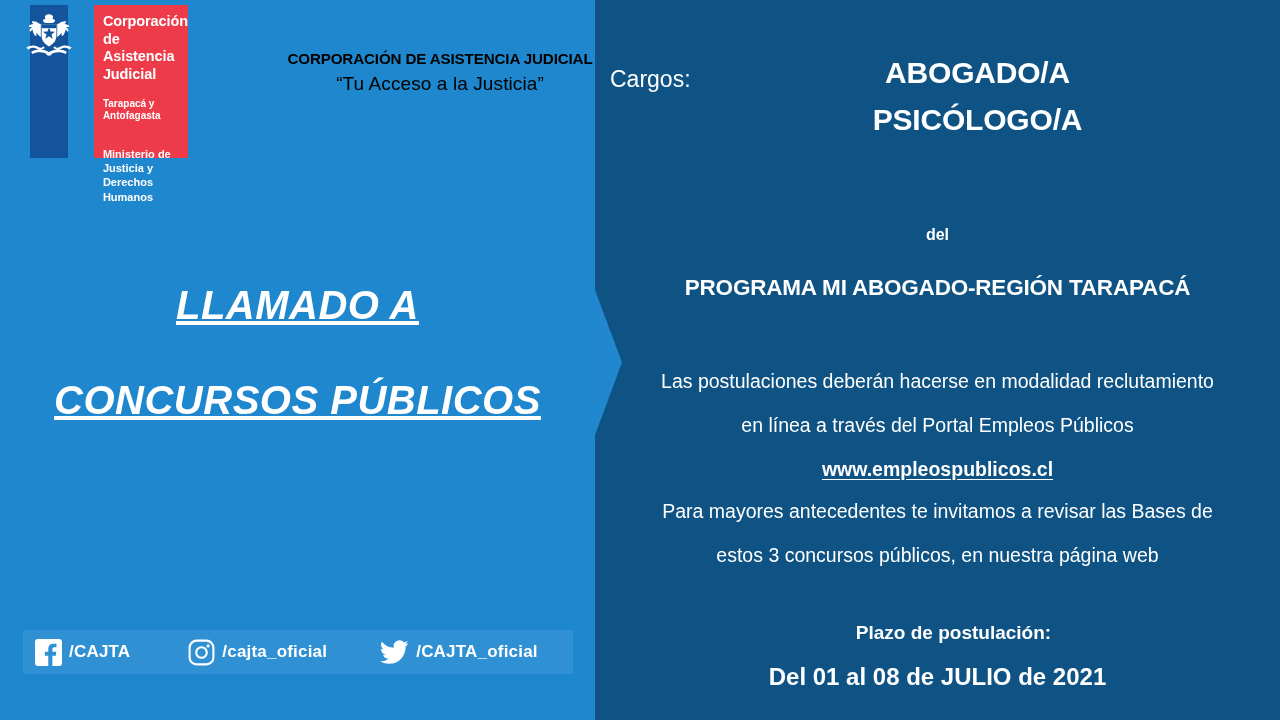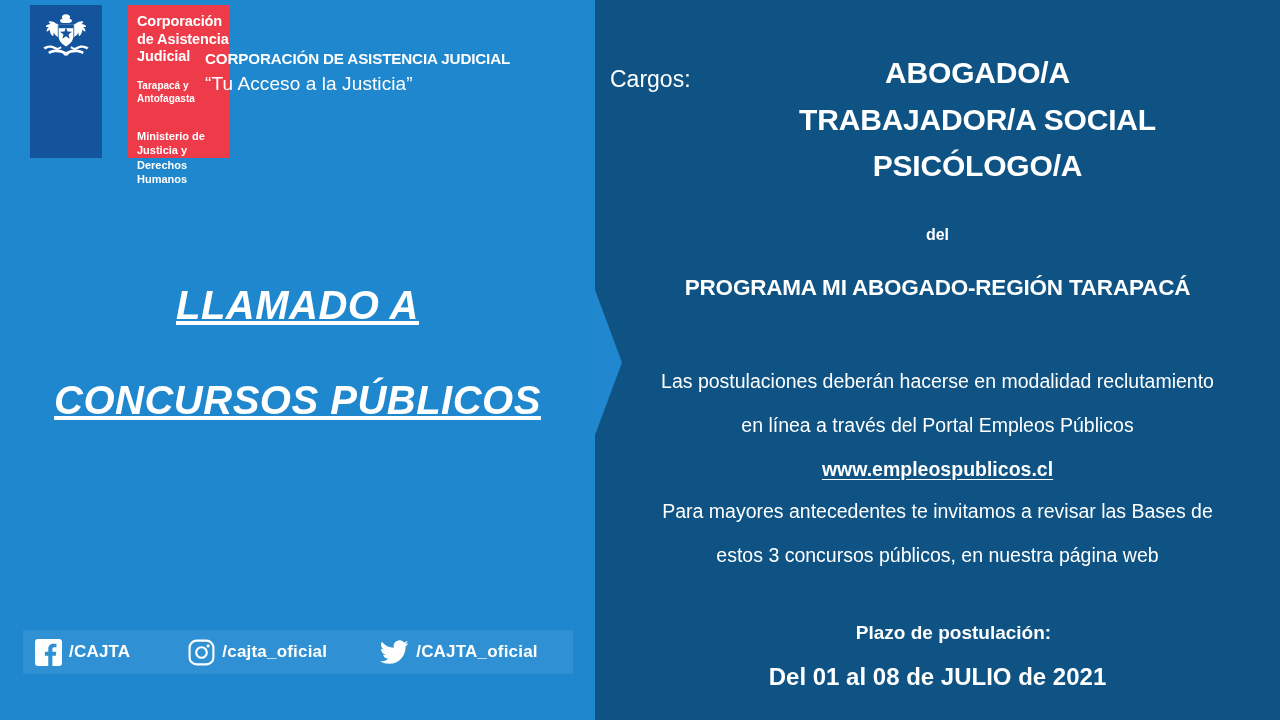--- a/index.html
+++ b/index.html
@@ -28,21 +28,21 @@
     left:595px; top:290px;
     width:27px; height:145px;
     background:#2187cf;
     clip-path:polygon(0% 0%, 0% 100%, 100% 50%);
   }
 
   
   #logo {
     position:absolute;
     left:30px; top:5px;
-    width:200px; height:153px;
+    width:158px; height:153px;
     display:flex;
     gap:26px;
   }
   #logo-blue {
     width:72px; height:100%;
     background:#14549c;
     position:relative;
   }
   #coat {
     position:absolute;
@@ -66,22 +66,22 @@
   .logo-l3 {
     font-size:11px; font-weight:bold; line-height:1.3;
     margin-top:24px;
   }
 
   
   #left-header {
     position:absolute;
     left:205px; top:50px;
     width:470px;
-    text-align:left;
-    color:#ffffff;
+    text-align:center;
+    color:#000000;
   }
   #org-name {
     font-size:15.2px; font-weight:bold; letter-spacing:-0.15px;
     white-space:nowrap;
   }
   #slogan {
     font-size:19px; font-weight:normal; margin-top:6px;
     letter-spacing:0.1px;
   }
 
@@ -274,21 +274,20 @@
     </div>
 
   </div>
 
   <div id="rp-content">
 
     <div id="cargos-label">Cargos:</div>
 
     <div id="cargos-list">
       <div>ABOGADO/A</div>
-      <div>TRABAJADOR/A SOCIAL</div>
       <div>PSICÓLOGO/A</div>
     </div>
 
     <div id="del">del</div>
 
     <div id="programa">PROGRAMA MI ABOGADO-REGIÓN TARAPACÁ</div>
 
     <div id="body-block">
       <div>Las postulaciones deberán hacerse en modalidad reclutamiento</div>
       <div>en línea a través del Portal Empleos Públicos</div>

